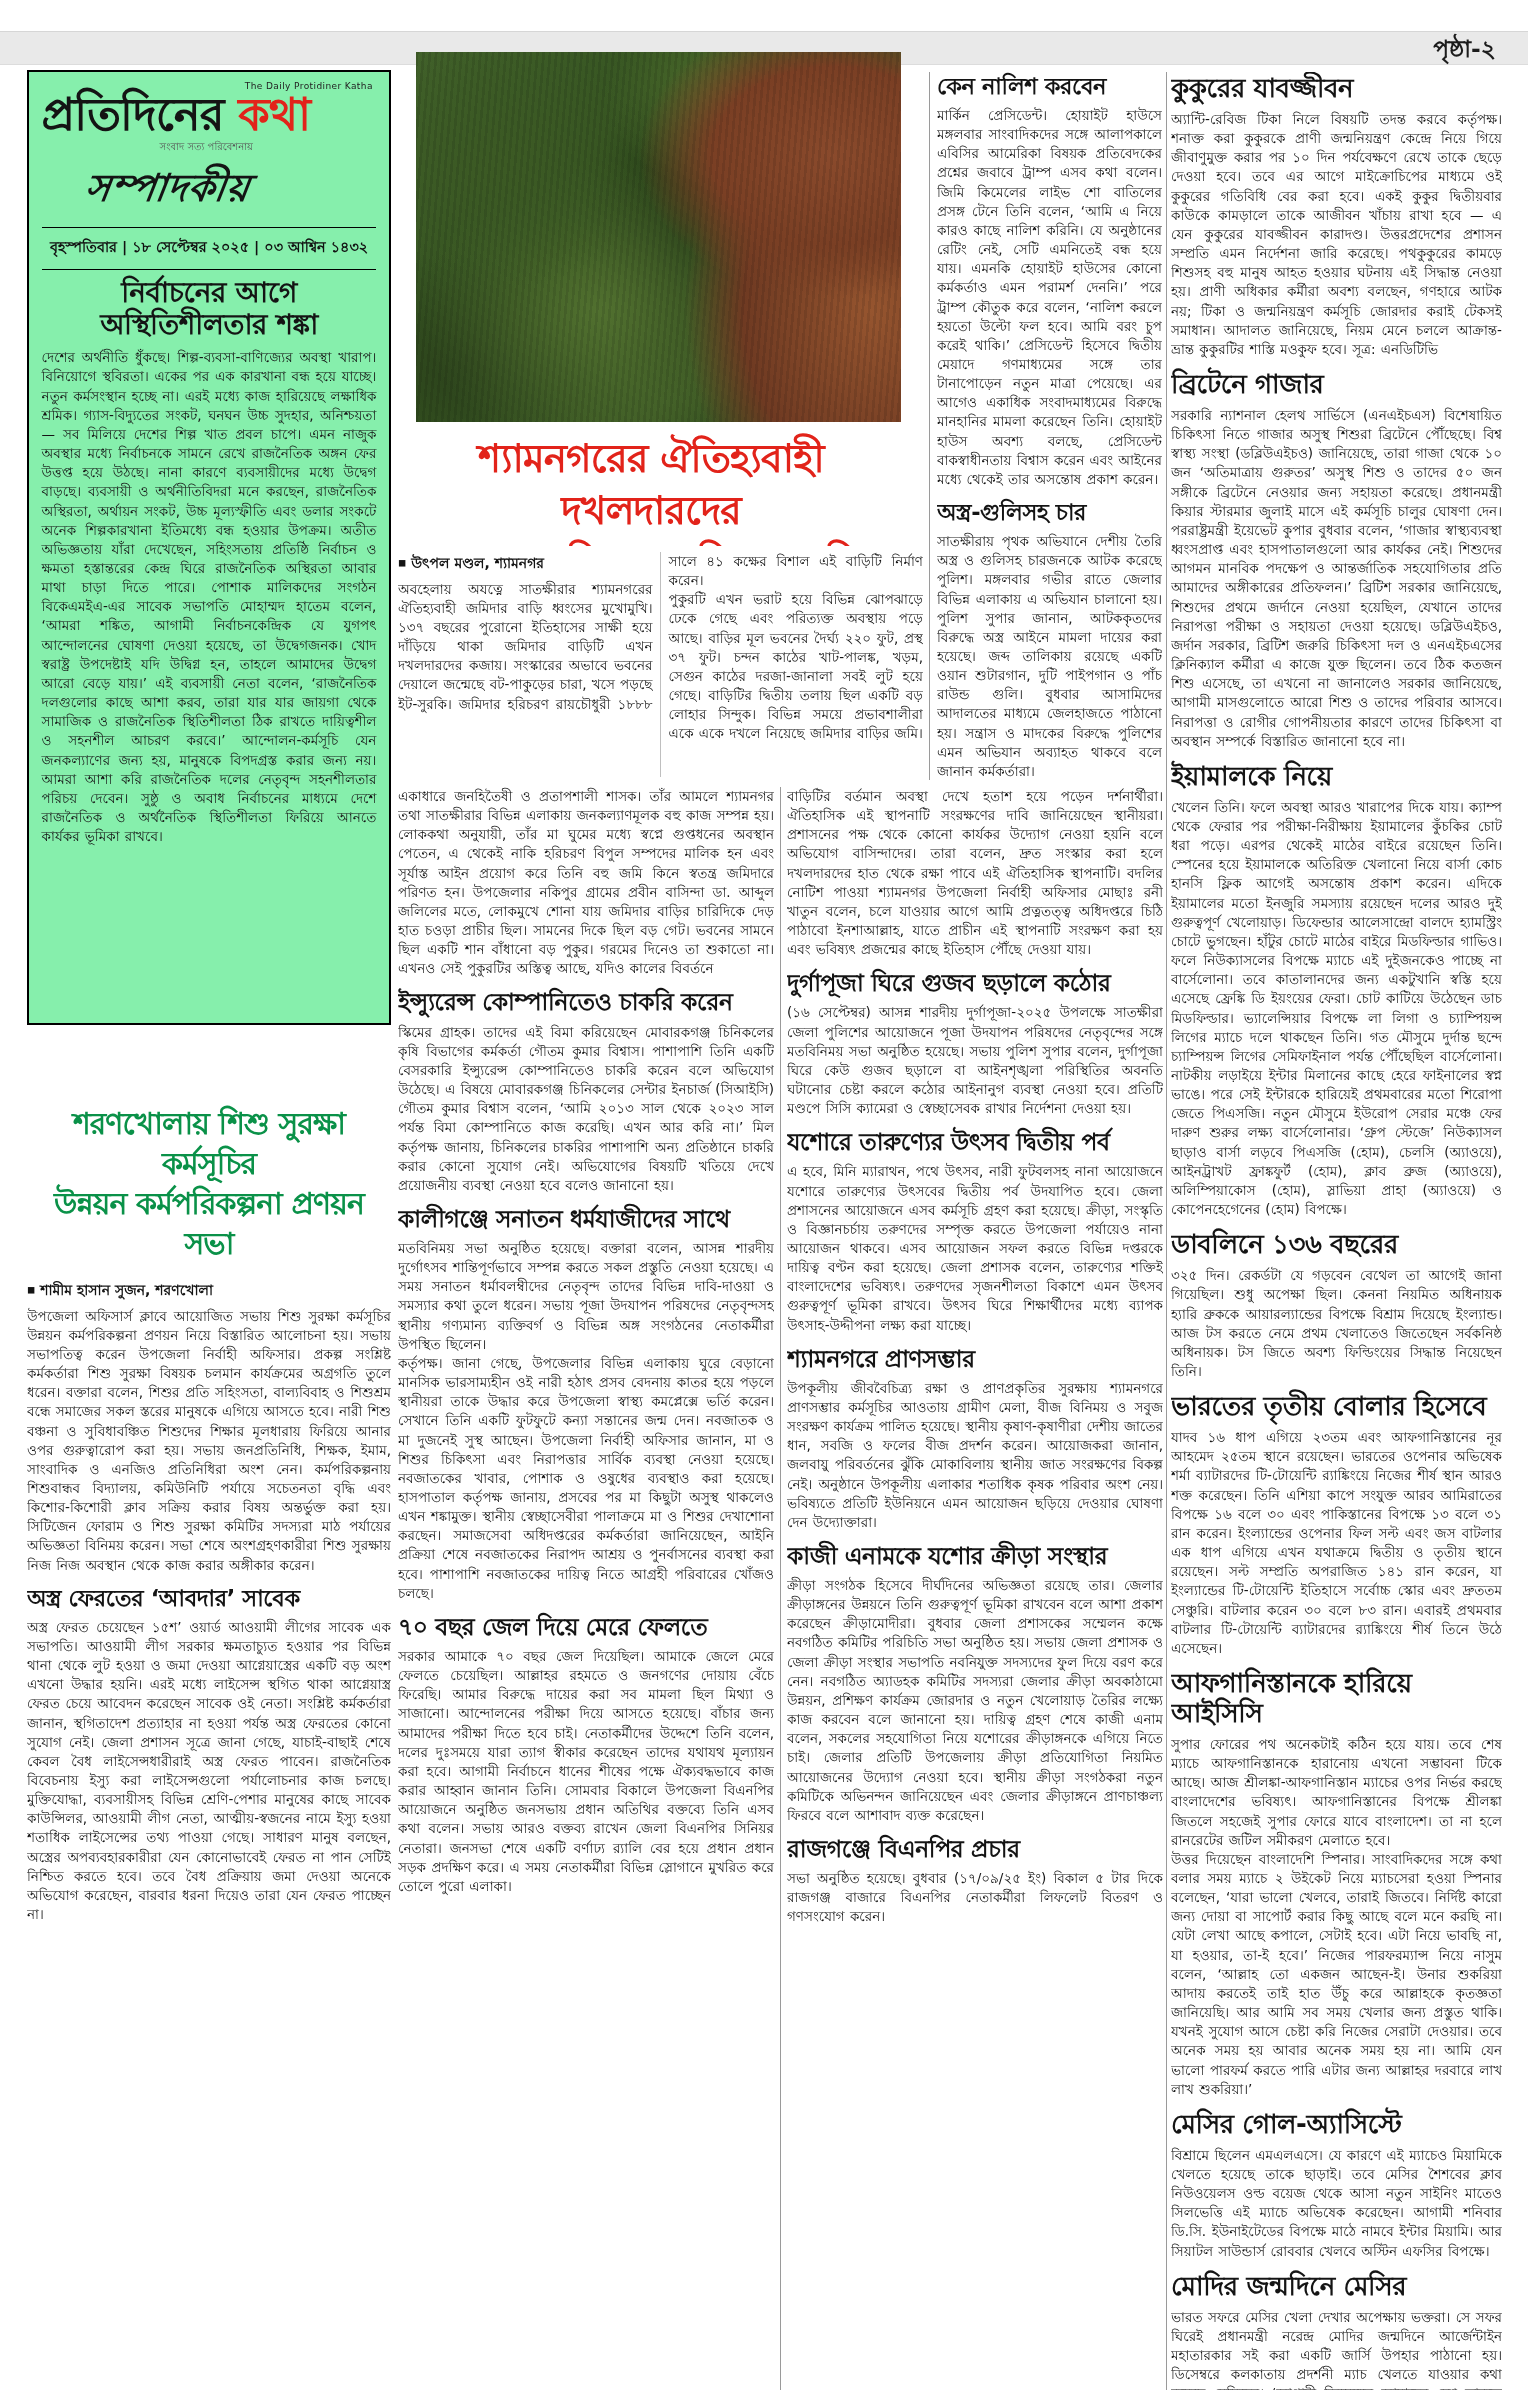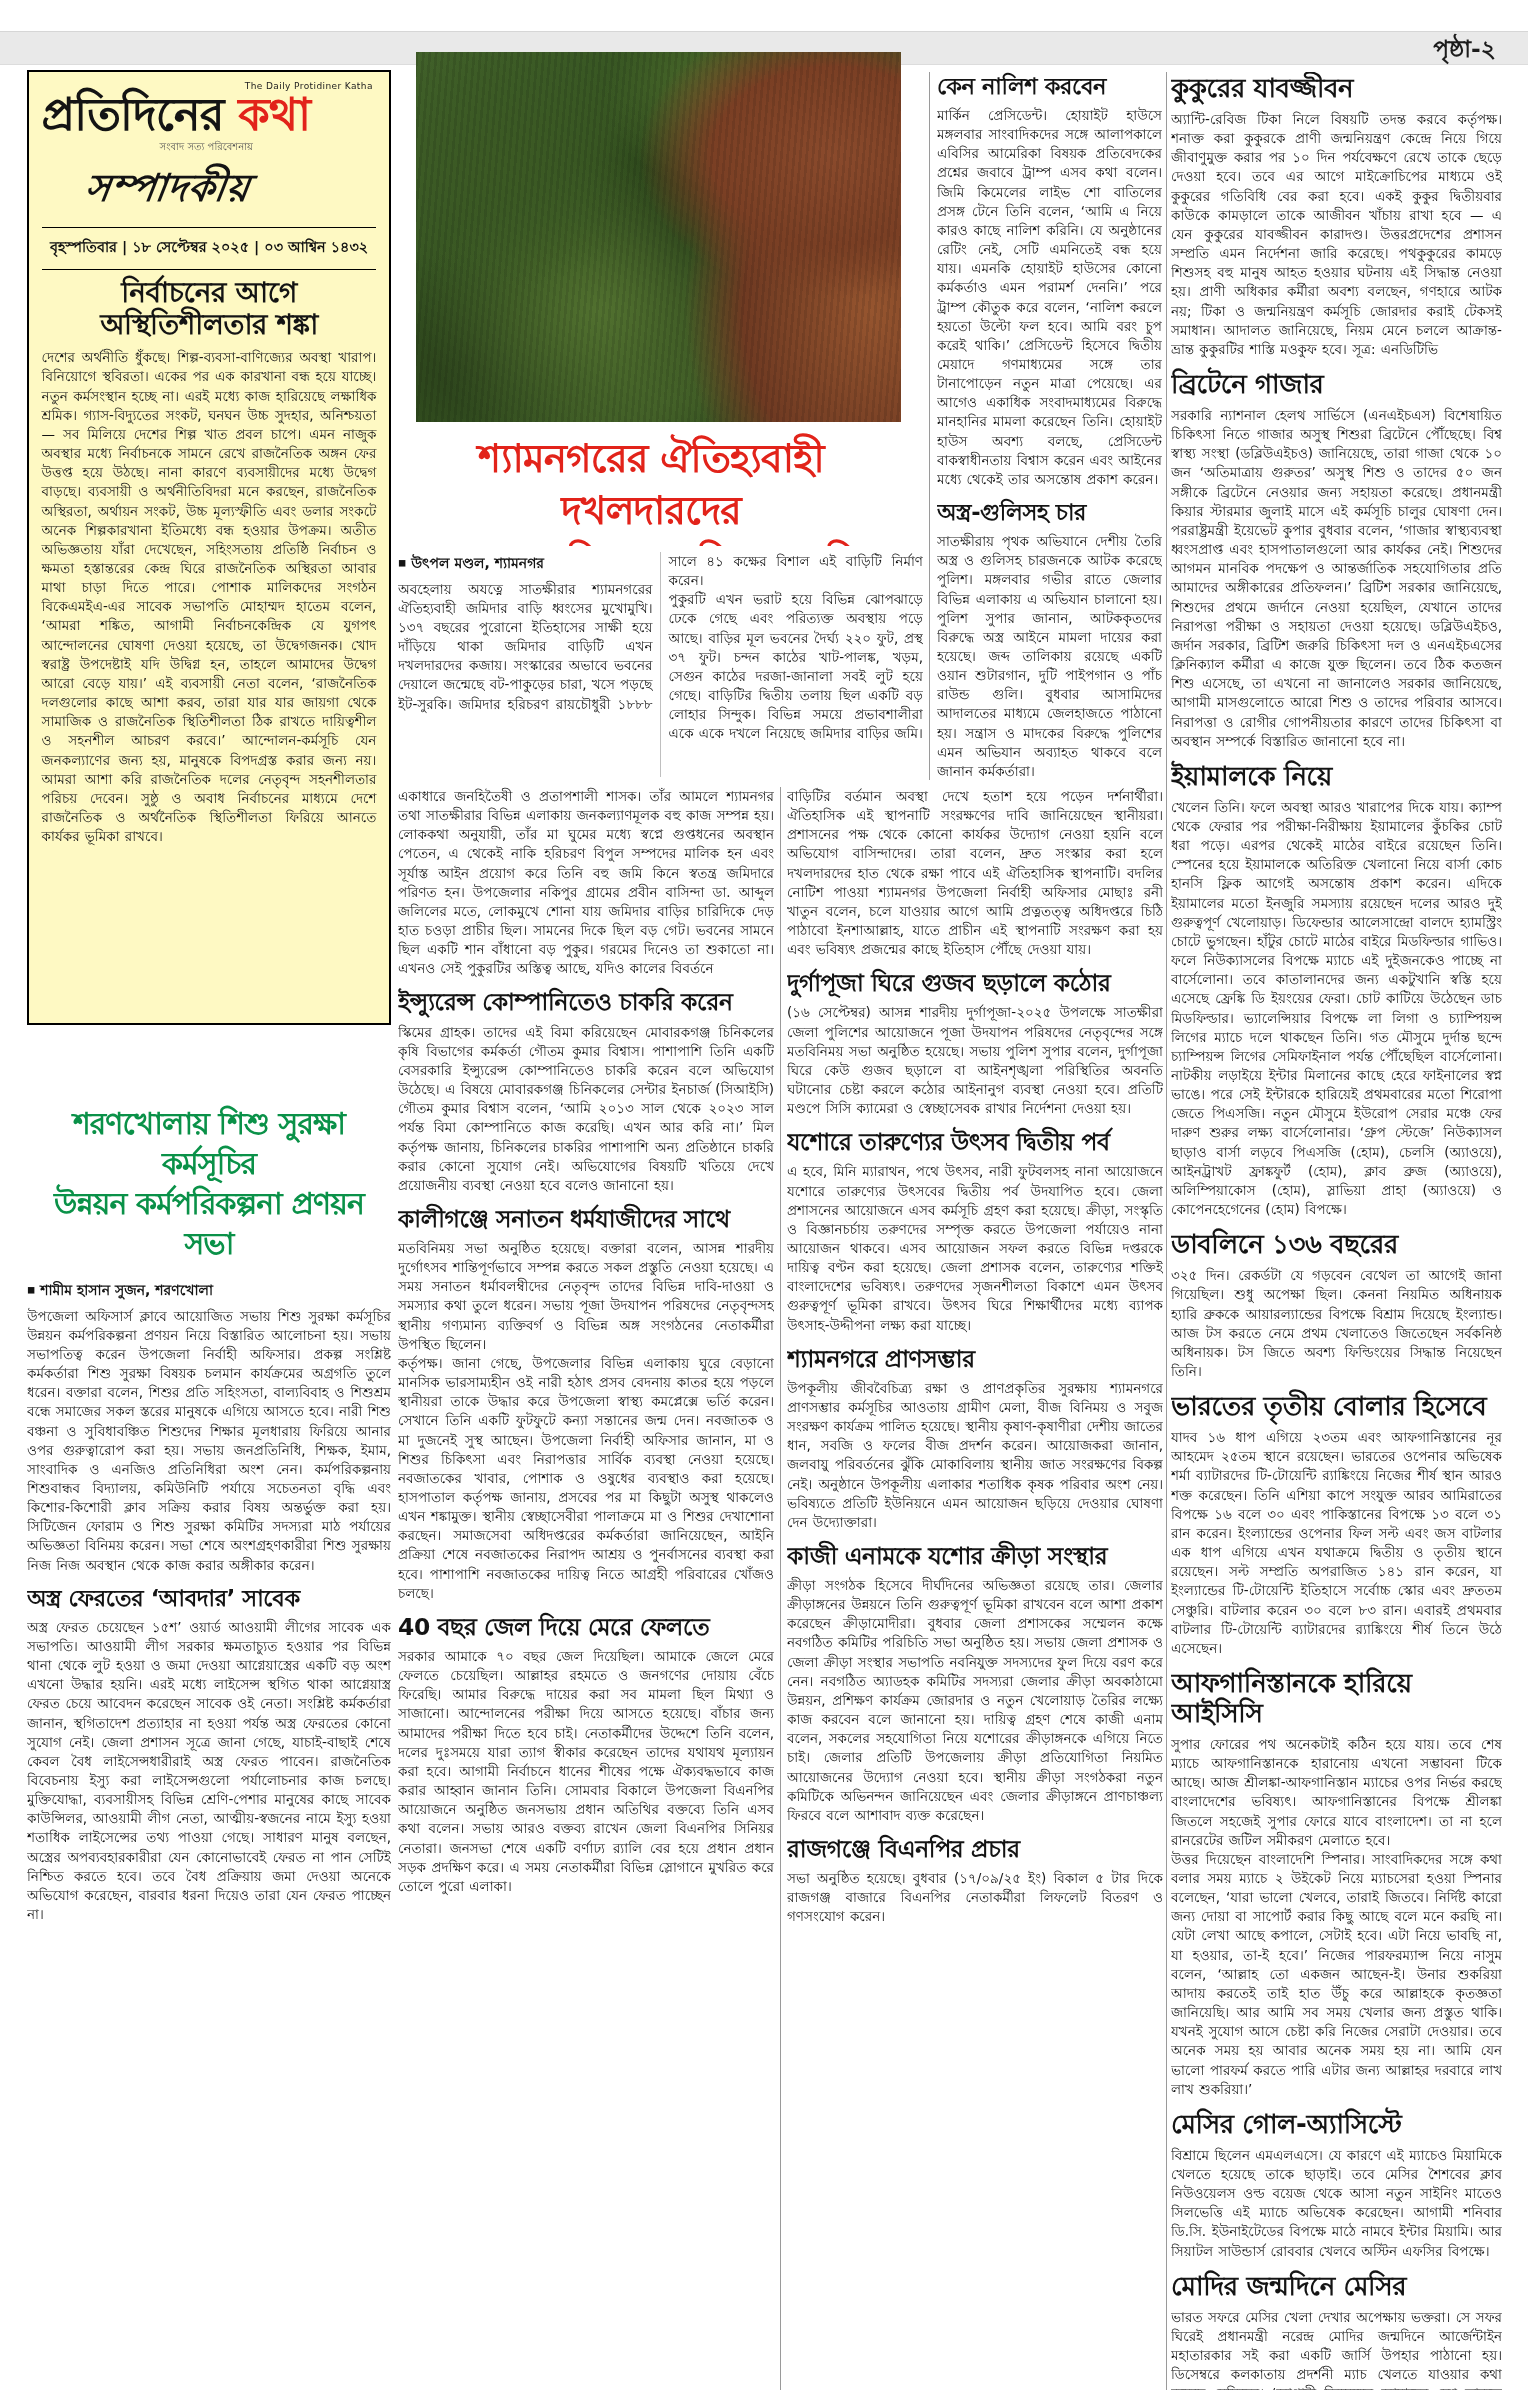--- a/index.html
+++ b/index.html
@@ -4,21 +4,21 @@
 <style>
   *{margin:0;padding:0;box-sizing:border-box}
   html,body{background:#fff}
   body{width:1528px;height:2401px;position:relative;font-family:"DejaVu Sans",sans-serif;color:#141414;overflow:hidden}
   :root{--red:#e2231a;--green:#0a9148;--bar:#e9e9e9}
 
   .topbar{position:absolute;left:0;top:31px;width:1528px;height:34px;background:var(--bar);border-top:0.9px solid #d6d6d6;border-bottom:0.9px solid #dcdcdc}
   .pagenum{position:absolute;right:32px;top:0;height:34px;line-height:34px;font-size:23.4px;font-weight:bold;color:#1c1c1c}
 
   
-  .leftbox{position:absolute;left:27px;top:70px;width:364px;height:955px;border:2.7px solid #000;padding:9px 12.6px;overflow:hidden;background:#fef9c3}
+  .leftbox{position:absolute;left:27px;top:70px;width:364px;height:955px;border:2.7px solid #000;padding:9px 12.6px;overflow:hidden;background:#86efac}
   .mh-eng{font-size:9px;letter-spacing:0.4px;text-align:right;color:#222;margin-right:3.6px}
   .mh-main{font-size:45px;font-weight:bold;line-height:1.05;letter-spacing:-0.9px;white-space:nowrap}
   .mh-accent{color:var(--red)}
   .mh-tag{font-size:10px;color:#555;text-align:center;margin:0.9px 5.4px 0 0}
   .mh-script{font-family:"DejaVu Serif",serif;font-style:italic;font-weight:bold;font-size:38px;transform:skewX(-8deg);margin:1.8px 0 5.4px 43px;letter-spacing:0.9px}
   .dl-rule{border-top:1.8px solid #000;margin:3.6px 0}
   .dateline{font-size:14.4px;font-weight:bold;text-align:center;padding:4.5px 0;color:#111}
   .lead-head{font-size:28px;font-weight:bold;text-align:center;line-height:1.15;margin:7.2px 0 7.2px;letter-spacing:-0.4px}
   .body-txt{font-size:13.5px;line-height:1.42;text-align:justify;word-spacing:0.9px}
 
@@ -105,21 +105,21 @@
   <p class="body-txt">সাতক্ষীরায় পৃথক অভিযানে দেশীয় তৈরি অস্ত্র ও গুলিসহ চারজনকে আটক করেছে পুলিশ। মঙ্গলবার গভীর রাতে জেলার বিভিন্ন এলাকায় এ অভিযান চালানো হয়। পুলিশ সুপার জানান, আটককৃতদের বিরুদ্ধে অস্ত্র আইনে মামলা দায়ের করা হয়েছে। জব্দ তালিকায় রয়েছে একটি ওয়ান শুটারগান, দুটি পাইপগান ও পাঁচ রাউন্ড গুলি। বুধবার আসামিদের আদালতের মাধ্যমে জেলহাজতে পাঠানো হয়। সন্ত্রাস ও মাদকের বিরুদ্ধে পুলিশের এমন অভিযান অব্যাহত থাকবে বলে জানান কর্মকর্তারা।</p>
 </div>
 
 <div class="colB">
   <p class="body-txt">একাধারে জনহিতৈষী ও প্রতাপশালী শাসক। তাঁর আমলে শ্যামনগর তথা সাতক্ষীরার বিভিন্ন এলাকায় জনকল্যাণমূলক বহু কাজ সম্পন্ন হয়। লোককথা অনুযায়ী, তাঁর মা ঘুমের মধ্যে স্বপ্নে গুপ্তধনের অবস্থান পেতেন, এ থেকেই নাকি হরিচরণ বিপুল সম্পদের মালিক হন এবং সূর্যাস্ত আইন প্রয়োগ করে তিনি বহু জমি কিনে স্বতন্ত্র জমিদারে পরিণত হন। উপজেলার নকিপুর গ্রামের প্রবীন বাসিন্দা ডা. আব্দুল জলিলের মতে, লোকমুখে শোনা যায় জমিদার বাড়ির চারিদিকে দেড় হাত চওড়া প্রাচীর ছিল। সামনের দিকে ছিল বড় গেট। ভবনের সামনে ছিল একটি শান বাঁধানো বড় পুকুর। গরমের দিনেও তা শুকাতো না। এখনও সেই পুকুরটির অস্তিত্ব আছে, যদিও কালের বিবর্তনে</p>
   <h2 class="subhead">ইন্স্যুরেন্স কোম্পানিতেও চাকরি করেন</h2>
   <p class="body-txt">স্কিমের গ্রাহক। তাদের এই বিমা করিয়েছেন মোবারকগঞ্জ চিনিকলের কৃষি বিভাগের কর্মকর্তা গৌতম কুমার বিশ্বাস। পাশাপাশি তিনি একটি বেসরকারি ইন্স্যুরেন্স কোম্পানিতেও চাকরি করেন বলে অভিযোগ উঠেছে। এ বিষয়ে মোবারকগঞ্জ চিনিকলের সেন্টার ইনচার্জ (সিআইসি) গৌতম কুমার বিশ্বাস বলেন, ‘আমি ২০১৩ সাল থেকে ২০২৩ সাল পর্যন্ত বিমা কোম্পানিতে কাজ করেছি। এখন আর করি না।’ মিল কর্তৃপক্ষ জানায়, চিনিকলের চাকরির পাশাপাশি অন্য প্রতিষ্ঠানে চাকরি করার কোনো সুযোগ নেই। অভিযোগের বিষয়টি খতিয়ে দেখে প্রয়োজনীয় ব্যবস্থা নেওয়া হবে বলেও জানানো হয়।</p>
   <h2 class="subhead">কালীগঞ্জে সনাতন ধর্মযাজীদের সাথে</h2>
   <p class="body-txt">মতবিনিময় সভা অনুষ্ঠিত হয়েছে। বক্তারা বলেন, আসন্ন শারদীয় দুর্গোৎসব শান্তিপূর্ণভাবে সম্পন্ন করতে সকল প্রস্তুতি নেওয়া হয়েছে। এ সময় সনাতন ধর্মাবলম্বীদের নেতৃবৃন্দ তাদের বিভিন্ন দাবি-দাওয়া ও সমস্যার কথা তুলে ধরেন। সভায় পূজা উদযাপন পরিষদের নেতৃবৃন্দসহ স্থানীয় গণ্যমান্য ব্যক্তিবর্গ ও বিভিন্ন অঙ্গ সংগঠনের নেতাকর্মীরা উপস্থিত ছিলেন।</p>
   <p class="body-txt">কর্তৃপক্ষ। জানা গেছে, উপজেলার বিভিন্ন এলাকায় ঘুরে বেড়ানো মানসিক ভারসাম্যহীন ওই নারী হঠাৎ প্রসব বেদনায় কাতর হয়ে পড়লে স্থানীয়রা তাকে উদ্ধার করে উপজেলা স্বাস্থ্য কমপ্লেক্সে ভর্তি করেন। সেখানে তিনি একটি ফুটফুটে কন্যা সন্তানের জন্ম দেন। নবজাতক ও মা দুজনেই সুস্থ আছেন। উপজেলা নির্বাহী অফিসার জানান, মা ও শিশুর চিকিৎসা এবং নিরাপত্তার সার্বিক ব্যবস্থা নেওয়া হয়েছে। নবজাতকের খাবার, পোশাক ও ওষুধের ব্যবস্থাও করা হয়েছে। হাসপাতাল কর্তৃপক্ষ জানায়, প্রসবের পর মা কিছুটা অসুস্থ থাকলেও এখন শঙ্কামুক্ত। স্থানীয় স্বেচ্ছাসেবীরা পালাক্রমে মা ও শিশুর দেখাশোনা করছেন। সমাজসেবা অধিদপ্তরের কর্মকর্তারা জানিয়েছেন, আইনি প্রক্রিয়া শেষে নবজাতকের নিরাপদ আশ্রয় ও পুনর্বাসনের ব্যবস্থা করা হবে। পাশাপাশি নবজাতকের দায়িত্ব নিতে আগ্রহী পরিবারের খোঁজও চলছে।</p>
-  <h2 class="subhead">40 বছর জেল দিয়ে মেরে ফেলতে</h2>
+  <h2 class="subhead">৭০ বছর জেল দিয়ে মেরে ফেলতে</h2>
   <p class="body-txt">সরকার আমাকে ৭০ বছর জেল দিয়েছিল। আমাকে জেলে মেরে ফেলতে চেয়েছিল। আল্লাহর রহমতে ও জনগণের দোয়ায় বেঁচে ফিরেছি। আমার বিরুদ্ধে দায়ের করা সব মামলা ছিল মিথ্যা ও সাজানো। আন্দোলনের পরীক্ষা দিয়ে আসতে হয়েছে। বাঁচার জন্য আমাদের পরীক্ষা দিতে হবে চাই। নেতাকর্মীদের উদ্দেশে তিনি বলেন, দলের দুঃসময়ে যারা ত্যাগ স্বীকার করেছেন তাদের যথাযথ মূল্যায়ন করা হবে। আগামী নির্বাচনে ধানের শীষের পক্ষে ঐক্যবদ্ধভাবে কাজ করার আহ্বান জানান তিনি। সোমবার বিকালে উপজেলা বিএনপির আয়োজনে অনুষ্ঠিত জনসভায় প্রধান অতিথির বক্তব্যে তিনি এসব কথা বলেন। সভায় আরও বক্তব্য রাখেন জেলা বিএনপির সিনিয়র নেতারা। জনসভা শেষে একটি বর্ণাঢ্য র‍্যালি বের হয়ে প্রধান প্রধান সড়ক প্রদক্ষিণ করে। এ সময় নেতাকর্মীরা বিভিন্ন স্লোগানে মুখরিত করে তোলে পুরো এলাকা।</p>
 </div>
 
 <div class="colC">
   <p class="body-txt">বাড়িটির বর্তমান অবস্থা দেখে হতাশ হয়ে পড়েন দর্শনার্থীরা। ঐতিহাসিক এই স্থাপনাটি সংরক্ষণের দাবি জানিয়েছেন স্থানীয়রা। প্রশাসনের পক্ষ থেকে কোনো কার্যকর উদ্যোগ নেওয়া হয়নি বলে অভিযোগ বাসিন্দাদের। তারা বলেন, দ্রুত সংস্কার করা হলে দখলদারদের হাত থেকে রক্ষা পাবে এই ঐতিহাসিক স্থাপনাটি। বদলির নোটিশ পাওয়া শ্যামনগর উপজেলা নির্বাহী অফিসার মোছাঃ রনী খাতুন বলেন, চলে যাওয়ার আগে আমি প্রত্নতত্ত্ব অধিদপ্তরে চিঠি পাঠাবো ইনশাআল্লাহ, যাতে প্রাচীন এই স্থাপনাটি সংরক্ষণ করা হয় এবং ভবিষ্যৎ প্রজন্মের কাছে ইতিহাস পৌঁছে দেওয়া যায়।</p>
   <h2 class="subhead">দুর্গাপূজা ঘিরে গুজব ছড়ালে কঠোর</h2>
   <p class="body-txt">(১৬ সেপ্টেম্বর) আসন্ন শারদীয় দুর্গাপূজা-২০২৫ উপলক্ষে সাতক্ষীরা জেলা পুলিশের আয়োজনে পূজা উদযাপন পরিষদের নেতৃবৃন্দের সঙ্গে মতবিনিময় সভা অনুষ্ঠিত হয়েছে। সভায় পুলিশ সুপার বলেন, দুর্গাপূজা ঘিরে কেউ গুজব ছড়ালে বা আইনশৃঙ্খলা পরিস্থিতির অবনতি ঘটানোর চেষ্টা করলে কঠোর আইনানুগ ব্যবস্থা নেওয়া হবে। প্রতিটি মণ্ডপে সিসি ক্যামেরা ও স্বেচ্ছাসেবক রাখার নির্দেশনা দেওয়া হয়।</p>
   <h2 class="subhead">যশোরে তারুণ্যের উৎসব দ্বিতীয় পর্ব</h2>
   <p class="body-txt">এ হবে, মিনি ম্যারাথন, পথে উৎসব, নারী ফুটবলসহ নানা আয়োজনে যশোরে তারুণ্যের উৎসবের দ্বিতীয় পর্ব উদযাপিত হবে। জেলা প্রশাসনের আয়োজনে এসব কর্মসূচি গ্রহণ করা হয়েছে। ক্রীড়া, সংস্কৃতি ও বিজ্ঞানচর্চায় তরুণদের সম্পৃক্ত করতে উপজেলা পর্যায়েও নানা আয়োজন থাকবে। এসব আয়োজন সফল করতে বিভিন্ন দপ্তরকে দায়িত্ব বণ্টন করা হয়েছে। জেলা প্রশাসক বলেন, তারুণ্যের শক্তিই বাংলাদেশের ভবিষ্যৎ। তরুণদের সৃজনশীলতা বিকাশে এমন উৎসব গুরুত্বপূর্ণ ভূমিকা রাখবে। উৎসব ঘিরে শিক্ষার্থীদের মধ্যে ব্যাপক উৎসাহ-উদ্দীপনা লক্ষ্য করা যাচ্ছে।</p>
   <h2 class="subhead">শ্যামনগরে প্রাণসম্ভার</h2>

